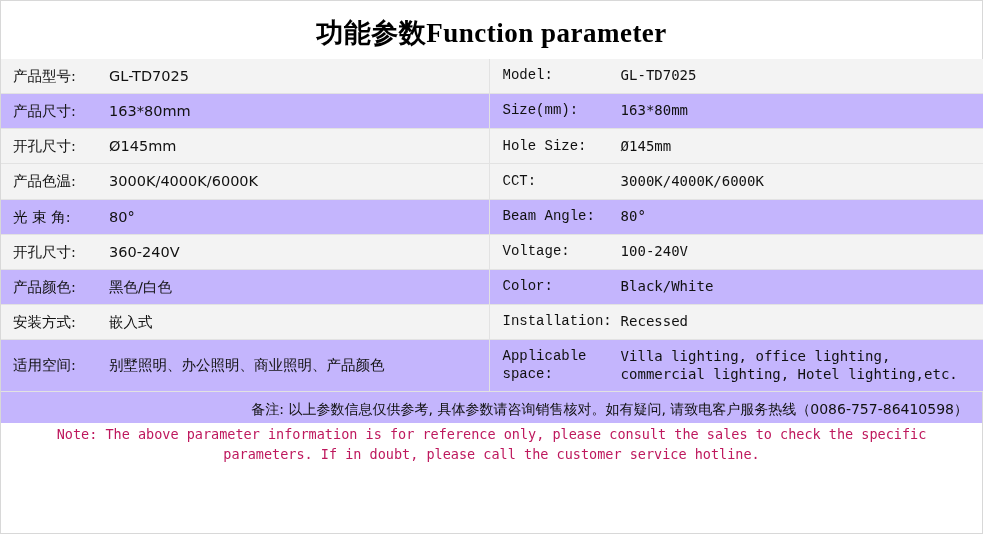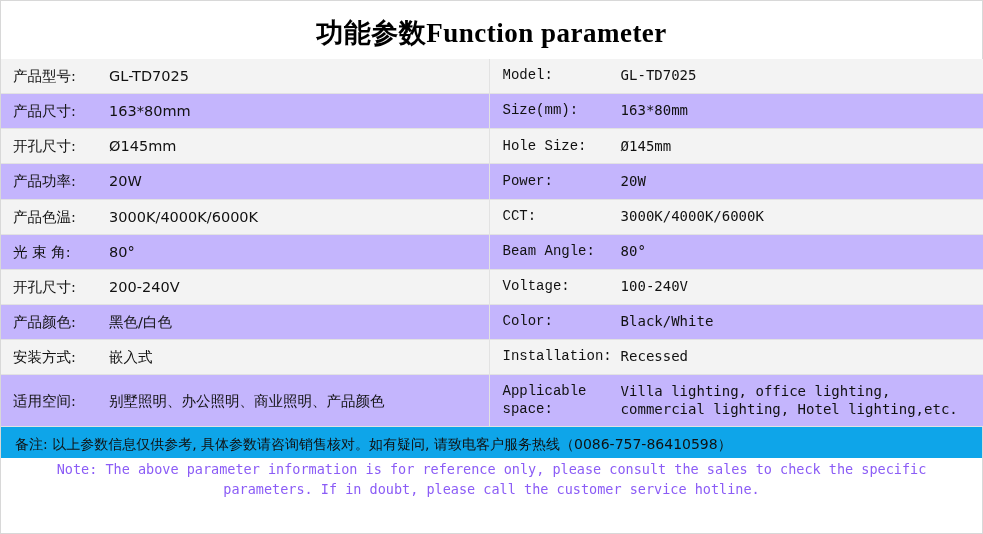--- a/index.html
+++ b/index.html
@@ -75,31 +75,31 @@
   }
   .col-cn-label { width: 96px; }
   .col-cn-value { width: 392px; }
   .col-en-label { width: 118px; }
   .col-en-value { width: 375px; }
   .divider-left { border-left: 1px solid #e2e2e2; }
   .note-cn {
     padding: 9px 14px 4px 14px;
     font-family: "DejaVu Sans", sans-serif;
     font-size: 14px;
-    text-align: left;
-    color: #111111;
-    background: #0ea5e9;
+    text-align: right;
+    color: #111111;
+    background: #c4b5fd;
   }
   .note-en {
     padding: 2px 30px 8px 30px;
     font-family: "DejaVu Sans Mono", monospace;
     font-size: 13.5px;
     line-height: 1.45;
     text-align: center;
-    color: #8b5cf6;
+    color: #be185d;
     background: #ffffff;
   }
   .wrapcell { white-space: normal; }
 </style>
 </head>
 <body>
 
 <div class="sheet">
 
   <div class="title">功能参数Function parameter</div>
@@ -145,34 +145,20 @@
           <div class="cell cn-value">Ø145mm</div>
         </td>
         <td class="col-en-label divider-left">
           <div class="cell en-label">Hole Size:</div>
         </td>
         <td class="col-en-value">
           <div class="cell en-value">Ø145mm</div>
         </td>
       </tr>
 
-      <tr class="row-b">
-        <td class="col-cn-label">
-          <div class="cell cn-label">产品功率:</div>
-        </td>
-        <td class="col-cn-value">
-          <div class="cell cn-value">20W</div>
-        </td>
-        <td class="col-en-label divider-left">
-          <div class="cell en-label">Power:</div>
-        </td>
-        <td class="col-en-value">
-          <div class="cell en-value">20W</div>
-        </td>
-      </tr>
 
       <tr class="row-a">
         <td class="col-cn-label">
           <div class="cell cn-label">产品色温:</div>
         </td>
         <td class="col-cn-value">
           <div class="cell cn-value">3000K/4000K/6000K</div>
         </td>
         <td class="col-en-label divider-left">
           <div class="cell en-label">CCT:</div>
@@ -195,21 +181,21 @@
         <td class="col-en-value">
           <div class="cell en-value">80°</div>
         </td>
       </tr>
 
       <tr class="row-a">
         <td class="col-cn-label">
           <div class="cell cn-label">开孔尺寸:</div>
         </td>
         <td class="col-cn-value">
-          <div class="cell cn-value">200-240V</div>
+          <div class="cell cn-value">360-240V</div>
         </td>
         <td class="col-en-label divider-left">
           <div class="cell en-label">Voltage:</div>
         </td>
         <td class="col-en-value">
           <div class="cell en-value">100-240V</div>
         </td>
       </tr>
 
       <tr class="row-b">

